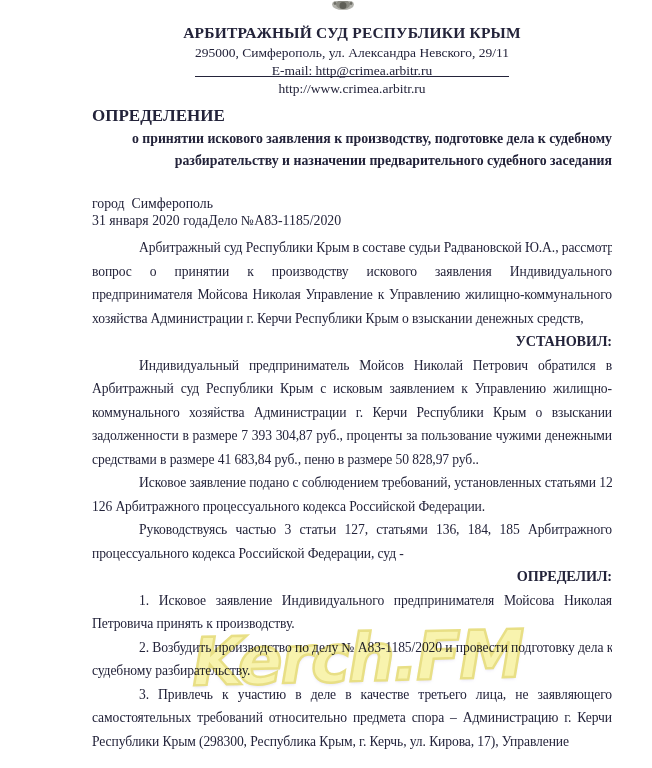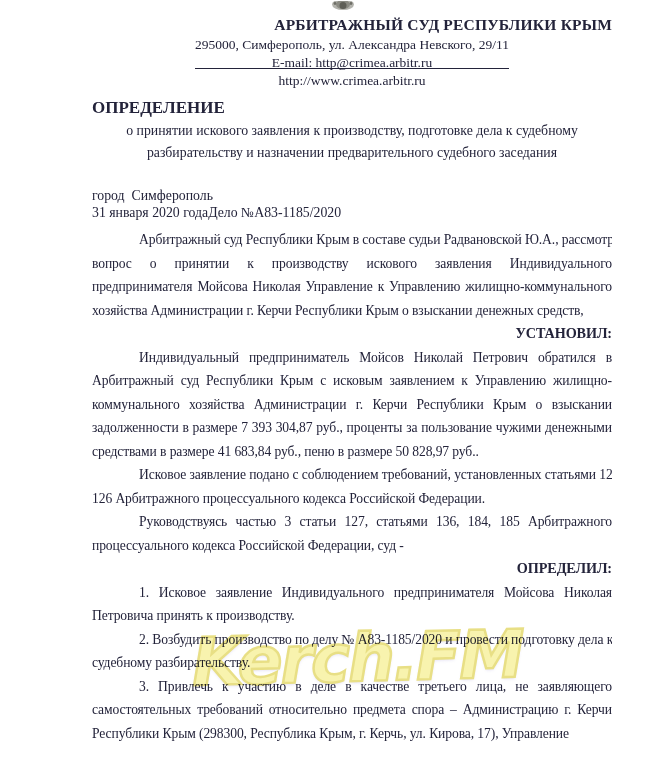--- a/index.html
+++ b/index.html
@@ -12,27 +12,27 @@
     font-family: "Liberation Serif", serif;
     color: #23233a;
   }
   .col { margin-left: 92px; width: 520px; }
 
   
   .emblem { height: 13px; width: 30px; margin: 0 auto; transform: translateX(-9px); overflow: hidden; }
 
   
   .hdr { text-align: center; }
-  .court-name { margin-top: 4px; font-size: 15.5px; font-weight: bold; line-height: 16px; letter-spacing: 0.2px; text-align: right; }
+  .court-name { margin-top: 12px; font-size: 15.5px; font-weight: bold; line-height: 16px; letter-spacing: 0.2px; }
   .addr-wrap { margin-top: 2px; line-height: 17px; }
   .addr { font-size: 13.5px; border-bottom: 1px solid #23233a; padding-bottom: 16px; }
   .contact { margin-top: 2px; font-size: 13.5px; line-height: 16px; }
 
   .doc-title { margin-top: 10px; text-align: left; font-size: 17px; font-weight: bold; line-height: 18px; }
-  .doc-sub { margin-top: 5px; text-align: center; font-size: 13.8px; font-weight: normal; line-height: 17px; }
+  .doc-sub { margin-top: 5px; text-align: right; font-size: 13.8px; font-weight: bold; line-height: 17px; }
 
   .city { margin-top: 26px; font-size: 13.8px; line-height: 17px; white-space: pre-wrap; }
   .meta-row { display: flex; justify-content: flex-start; font-size: 13.8px; line-height: 17px; }
 
   
   .bodytext { margin-top: 7px; font-size: 13.6px; letter-spacing: -0.1px; }
   .ln {
     height: 23.5px; line-height: 23.5px;
     text-align: justify; text-align-last: justify;
     overflow: hidden; white-space: nowrap;

